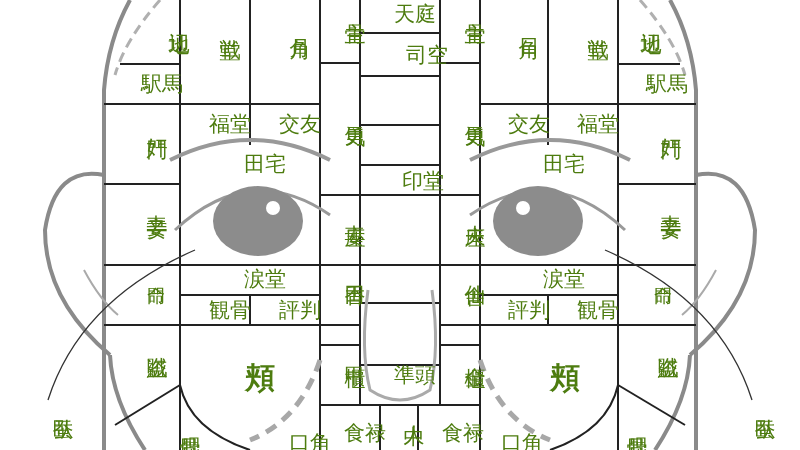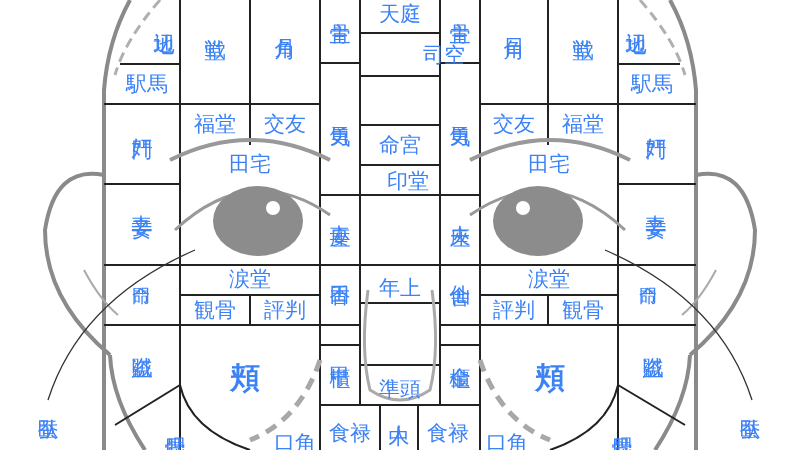--- a/index.html
+++ b/index.html
@@ -5,21 +5,21 @@
   html, body { margin: 0; padding: 0; }
   body {
     width: 800px; height: 450px; overflow: hidden; position: relative;
     background: #ffffff;
     font-family: "DejaVu Sans", sans-serif;
     color: #111;
   }
   #diagram { position: absolute; left: 0; top: 0; width: 800px; height: 450px; }
   .lbl {
     position: absolute; font-size: 21px; line-height: 23px; text-align: center;
-    white-space: nowrap; color: #3b82f6;
+    white-space: nowrap; color: #4d7c0f; padding-left: 15px;
   }
   .v { writing-mode: vertical-rl; text-orientation: upright; letter-spacing: 1px; }
   .big { font-size: 30px; font-weight: bold; line-height: 32px; }
 </style>
 </head>
 <body>
 
 <div id="diagram">
   <svg width="800" height="450" viewBox="0 0 800 450" style="position:absolute;left:0;top:0;">
 
@@ -99,25 +99,23 @@
     <path d="M 368 290 Q 360 350 370 390 Q 400 410 430 390 Q 440 350 432 290" fill="none" stroke="#aaa" stroke-width="3"></path>
 
     <path d="M 320 360 Q 300 420 250 440" fill="none" stroke="#a8a8a8" stroke-width="5" stroke-dasharray="12 8"></path>
     <path d="M 480 360 Q 500 420 550 440" fill="none" stroke="#a8a8a8" stroke-width="5" stroke-dasharray="12 8"></path>
 
     <path d="M 195 250 Q 80 300 48 400" fill="none" stroke="#333" stroke-width="1.3"></path>
     <path d="M 605 250 Q 720 300 752 400" fill="none" stroke="#333" stroke-width="1.3"></path>
   </svg>
 
   <div class="lbl" style="left:362px;top:3px;width:76px;">天庭</div>
-  <div class="lbl" style="left:362px;top:44px;width:100px;margin-left:32px;">司空</div>
-  <div class="lbl" style="left:362px;top:134px;width:76px;">命宮</div>
+  <div class="lbl" style="left:362px;top:44px;width:100px;">司空</div>
   <div class="lbl" style="left:362px;top:170px;width:92px;">印堂</div>
-  <div class="lbl" style="left:362px;top:277px;width:76px;">年上</div>
-  <div class="lbl" style="left:362px;top:378px;width:76px;">準頭</div>
+  <div class="lbl" style="left:362px;top:364px;width:76px;">準頭</div>
   <div class="lbl v" style="left:387px;top:408px;">人中</div>
 
   <div class="lbl v" style="left:152px;top:16px;">辺地</div>
   <div class="lbl" style="left:122px;top:73px;width:50px;">駅馬</div>
   <div class="lbl v" style="left:203px;top:22px;">戦堂</div>
   <div class="lbl v" style="left:273px;top:22px;">月角</div>
   <div class="lbl v" style="left:328px;top:6px;">主骨</div>
   <div class="lbl" style="left:182px;top:113px;width:66px;">福堂</div>
   <div class="lbl" style="left:252px;top:113px;width:66px;">交友</div>
   <div class="lbl v" style="left:328px;top:110px;">勇気</div>

